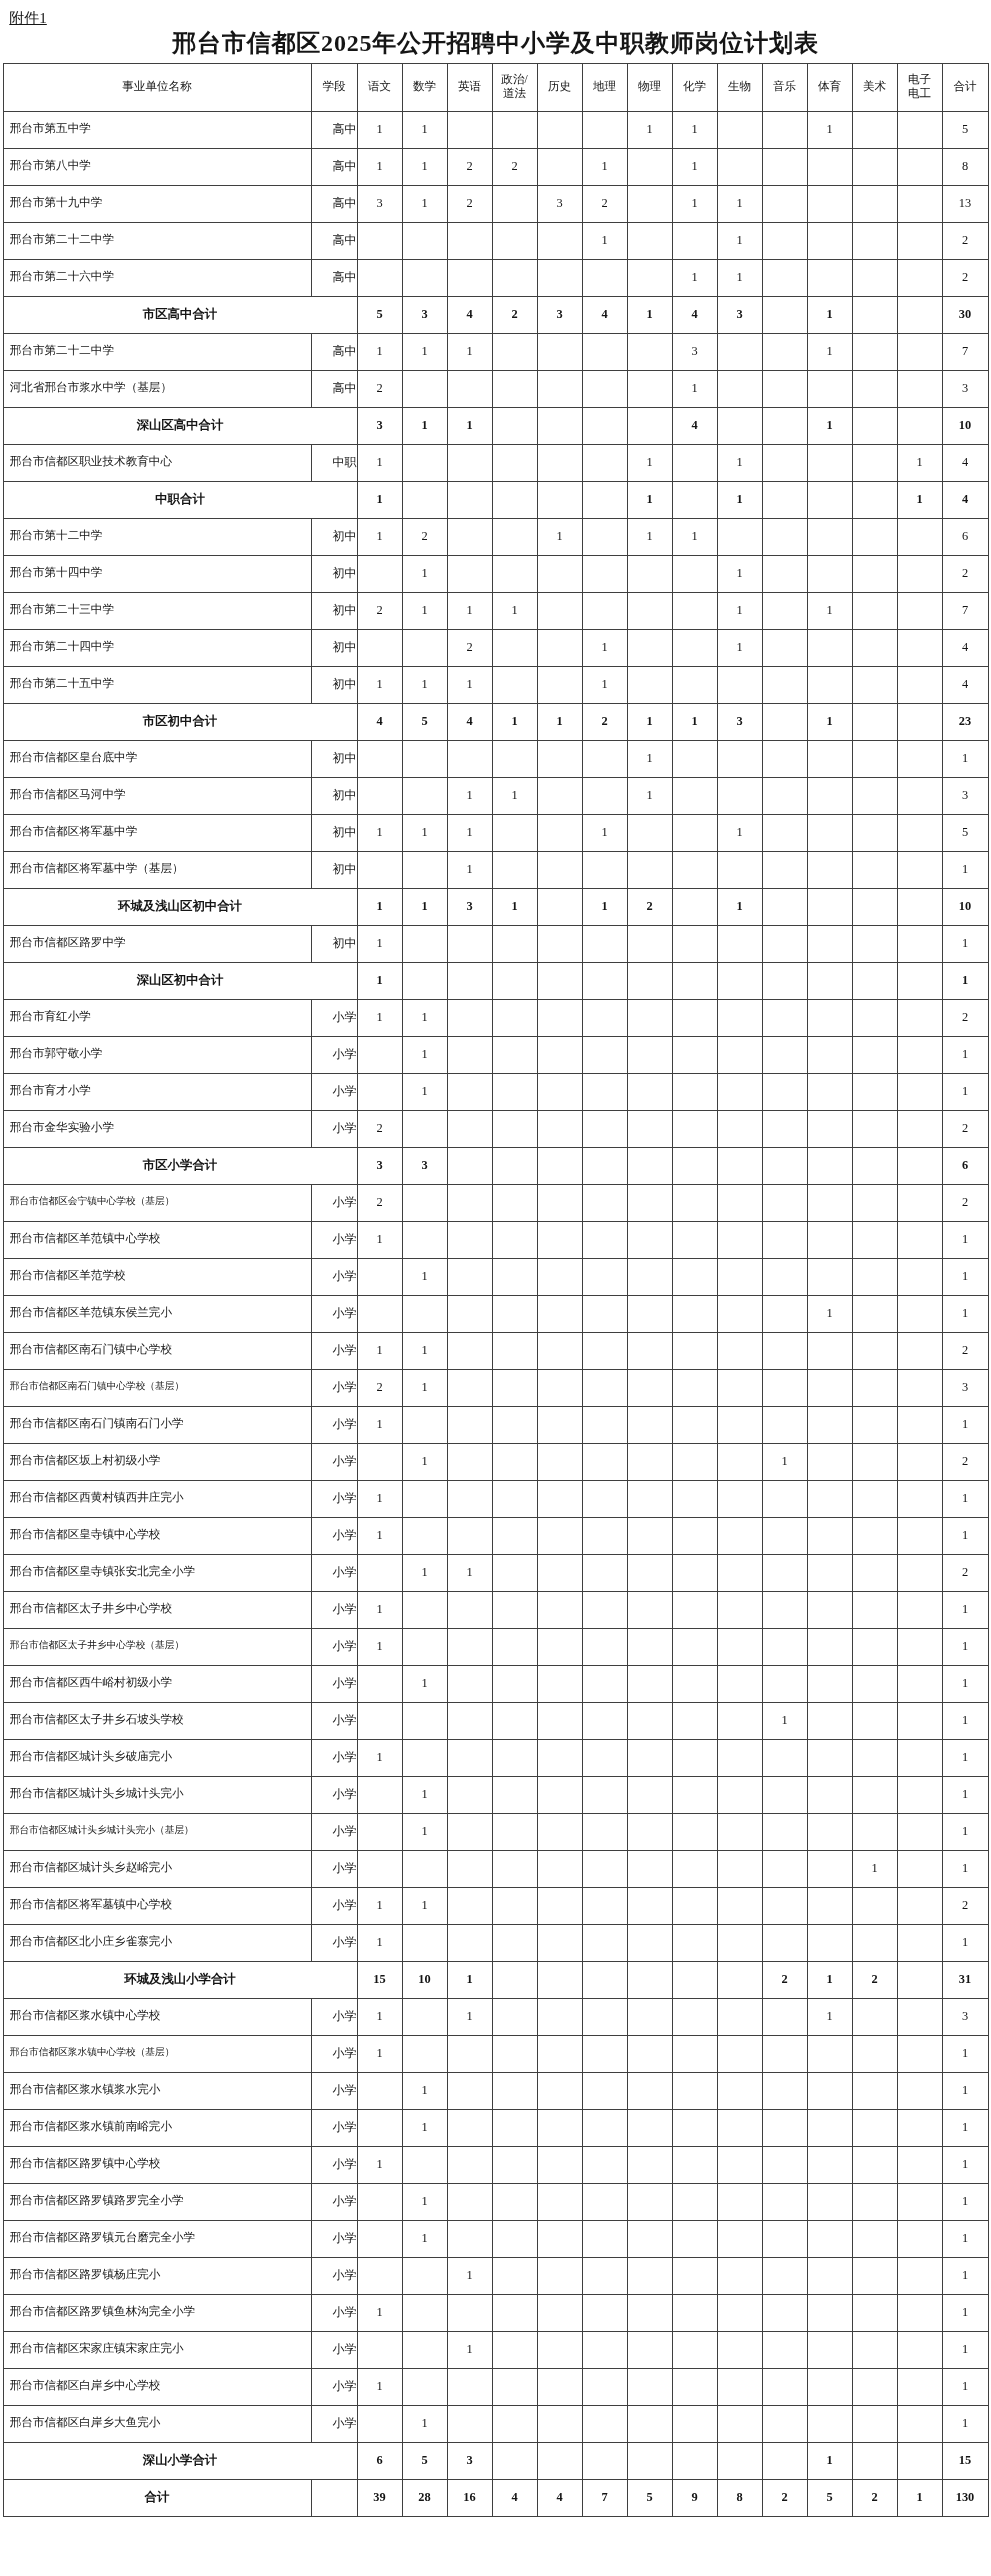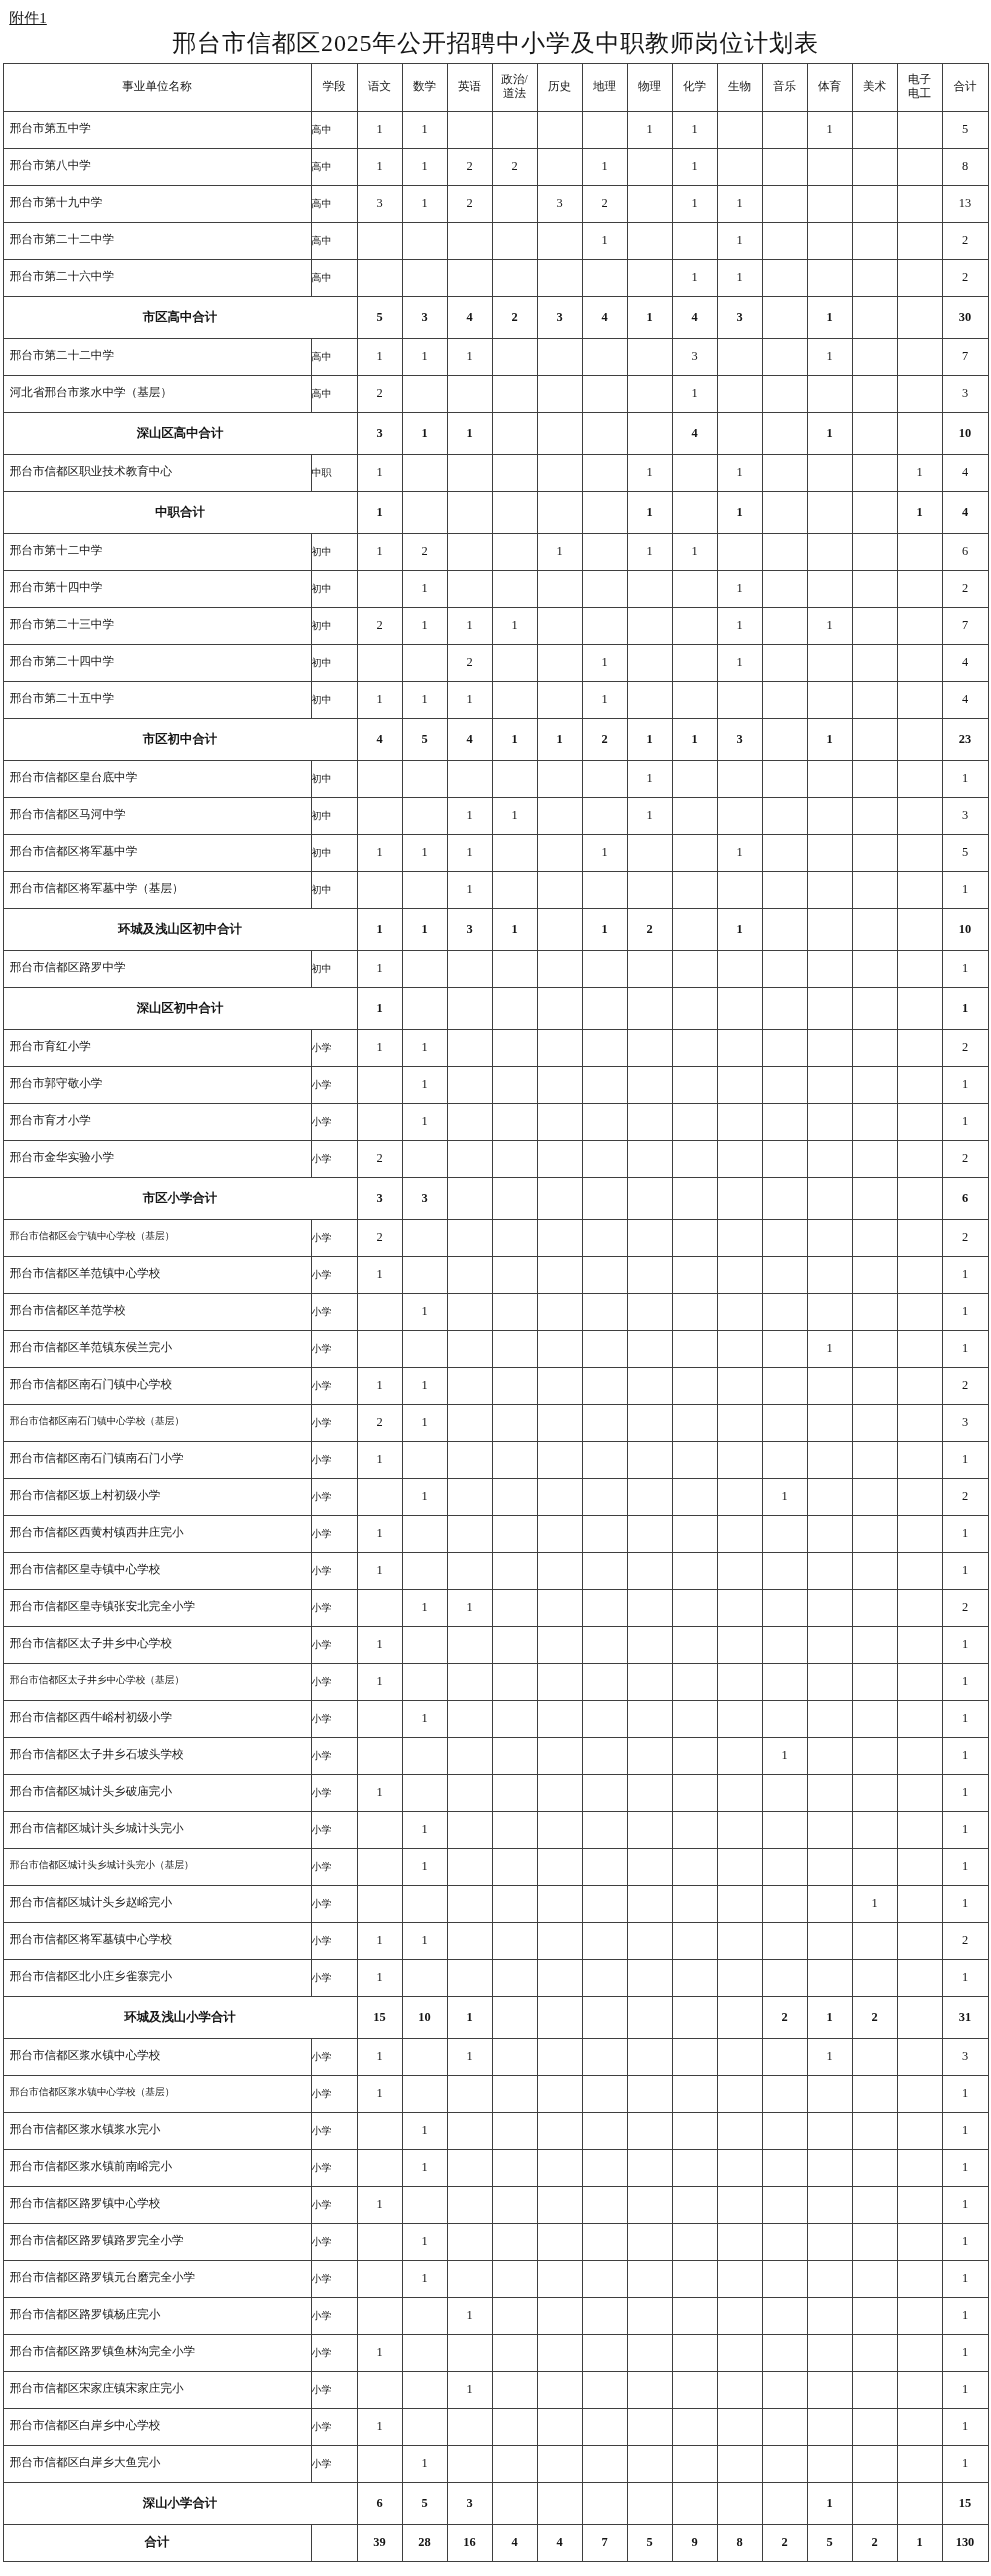--- a/index.html
+++ b/index.html
@@ -13,21 +13,21 @@
     font-size:15px;
     padding:1.5px 0 0 9.3px;
     height:20px;
     line-height:20px;
     text-decoration:underline;
   }
   .title {
     margin:0 0 3.9px 0;
     text-align:center;
     font-size:24px;
-    font-weight:400;
+    font-weight:700;
     letter-spacing:0.8px;
     line-height:31px;
   }
   table.plan {
     border-collapse:collapse;
     table-layout:fixed;
     width:985px;
     margin:0 auto;
     border:1.5px solid #2b2b2b;
   }
@@ -41,24 +41,24 @@
   .plan th {
     font-size:11.6px;
     font-weight:500;
     white-space:pre-line;
     line-height:1.2;
     text-align:center;
   }
   .plan tbody tr { height:37px; }
   td.name { text-align:left; padding:0 2.3px 0 6.2px; font-size:11.6px; line-height:1.1; }
   td.name.sm { font-size:9.7px;font-family:Liberation Mono, monospace; }
-  td.stage { text-align:left; font-size:10px; }
+  td.stage { text-align:right; font-size:12px; }
   td.num { text-align:center; font-size:12.4px; }
   tr.subtotal td, tr.grand td { font-weight:700; }
-  tr.subtotal td.merged { text-align:center; font-size:12.4px; padding:12px;margin-top:32px; }
+  tr.subtotal td.merged { text-align:center; font-size:12.4px; padding:0;margin-top:32px; }
   tr.grand td.name { text-align:center; font-size:12.4px; padding:0; }
 </style>
 </head>
 <body>
 
 <div class="page">
   <div class="attachment">附件1</div>
   <h1 class="title">邢台市信都区2025年公开招聘中小学及中职教师岗位计划表</h1>
   <table class="plan">
     <colgroup>

